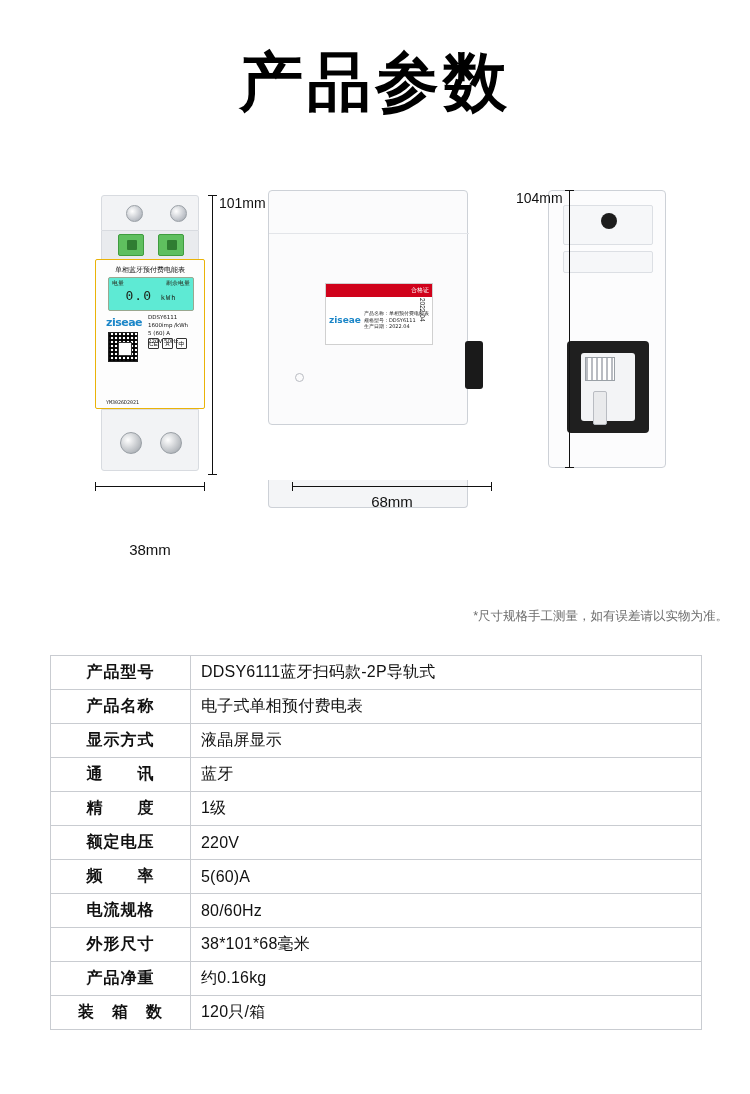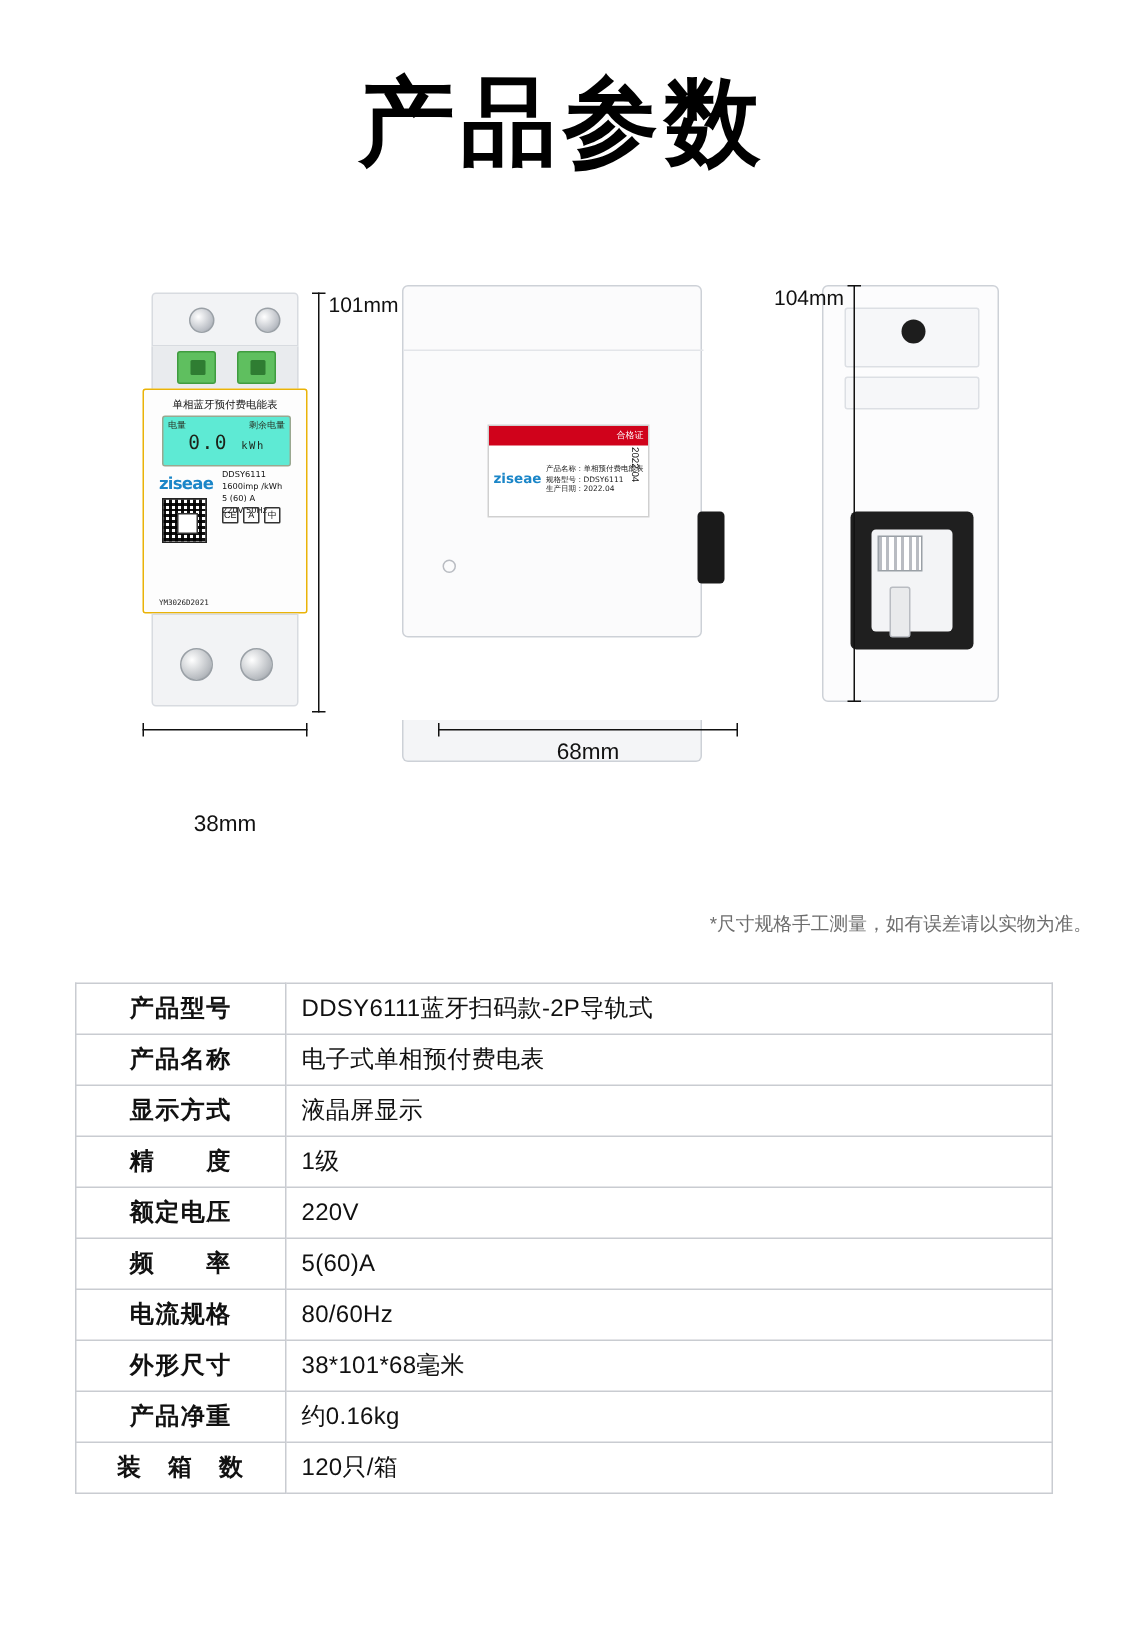--- a/index.html
+++ b/index.html
@@ -388,20 +388,24 @@
         </tr>
         <tr>
           <td class="k">产品名称</td>
           <td class="v">电子式单相预付费电表</td>
         </tr>
         <tr>
           <td class="k">显示方式</td>
           <td class="v">液晶屏显示</td>
         </tr>
         <tr>
+          <td class="k">通　　讯</td>
+          <td class="v">蓝牙</td>
+        </tr>
+        <tr>
           <td class="k">精　　度</td>
           <td class="v">1级</td>
         </tr>
         <tr>
           <td class="k">额定电压</td>
           <td class="v">220V</td>
         </tr>
         <tr>
           <td class="k">频　　率</td>
           <td class="v">5(60)A</td>

